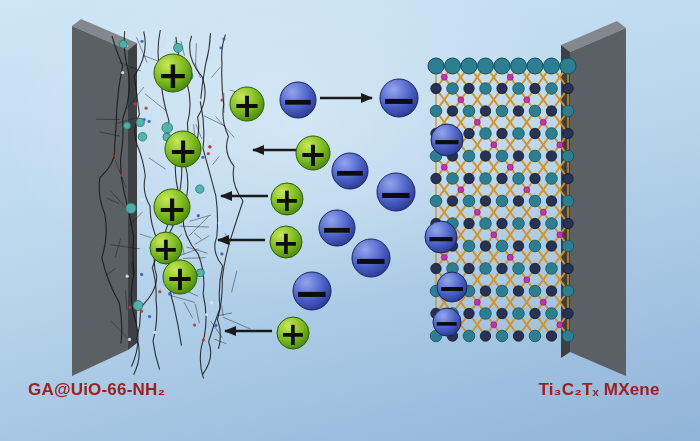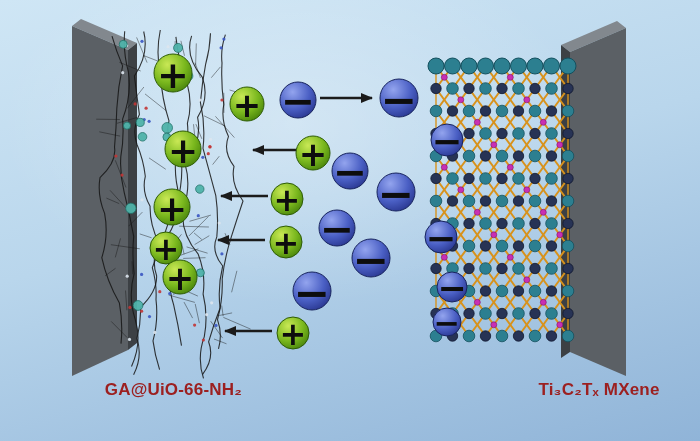--- a/index.html
+++ b/index.html
@@ -5,21 +5,21 @@
   html,body{margin:0;padding:0;background:#e4ecf3;}
   .stage{
     position:relative;width:700px;height:441px;overflow:hidden;
     background:
       radial-gradient(ellipse 420px 260px at 42% 28%, rgba(255,255,255,0.30), rgba(255,255,255,0) 70%),
       linear-gradient(165deg,#cfe6f5 0%, #b9d6ec 45%, #90b4d8 100%);
     font-family:"Liberation Sans", sans-serif;
   }
   .stage svg{position:absolute;left:0;top:0;}
   .label{position:absolute;font-weight:700;font-size:17px;letter-spacing:.2px;}
-  .label-left{left:28px;top:380px;width:214px;text-align:right;}
+  .label-left{left:28px;top:380px;width:214px;text-align:left;}
   .label-center{left:222px;top:366px;width:260px;text-align:center;}
   .label-right{left:498px;top:380px;width:202px;text-align:center;}
 </style>
 </head>
 <body>
 
 <div class="stage">
   <svg width="700" height="441" viewBox="0 0 700 441">
       <defs>
         <radialGradient id="gradC" cx="35%" cy="28%" r="85%">

